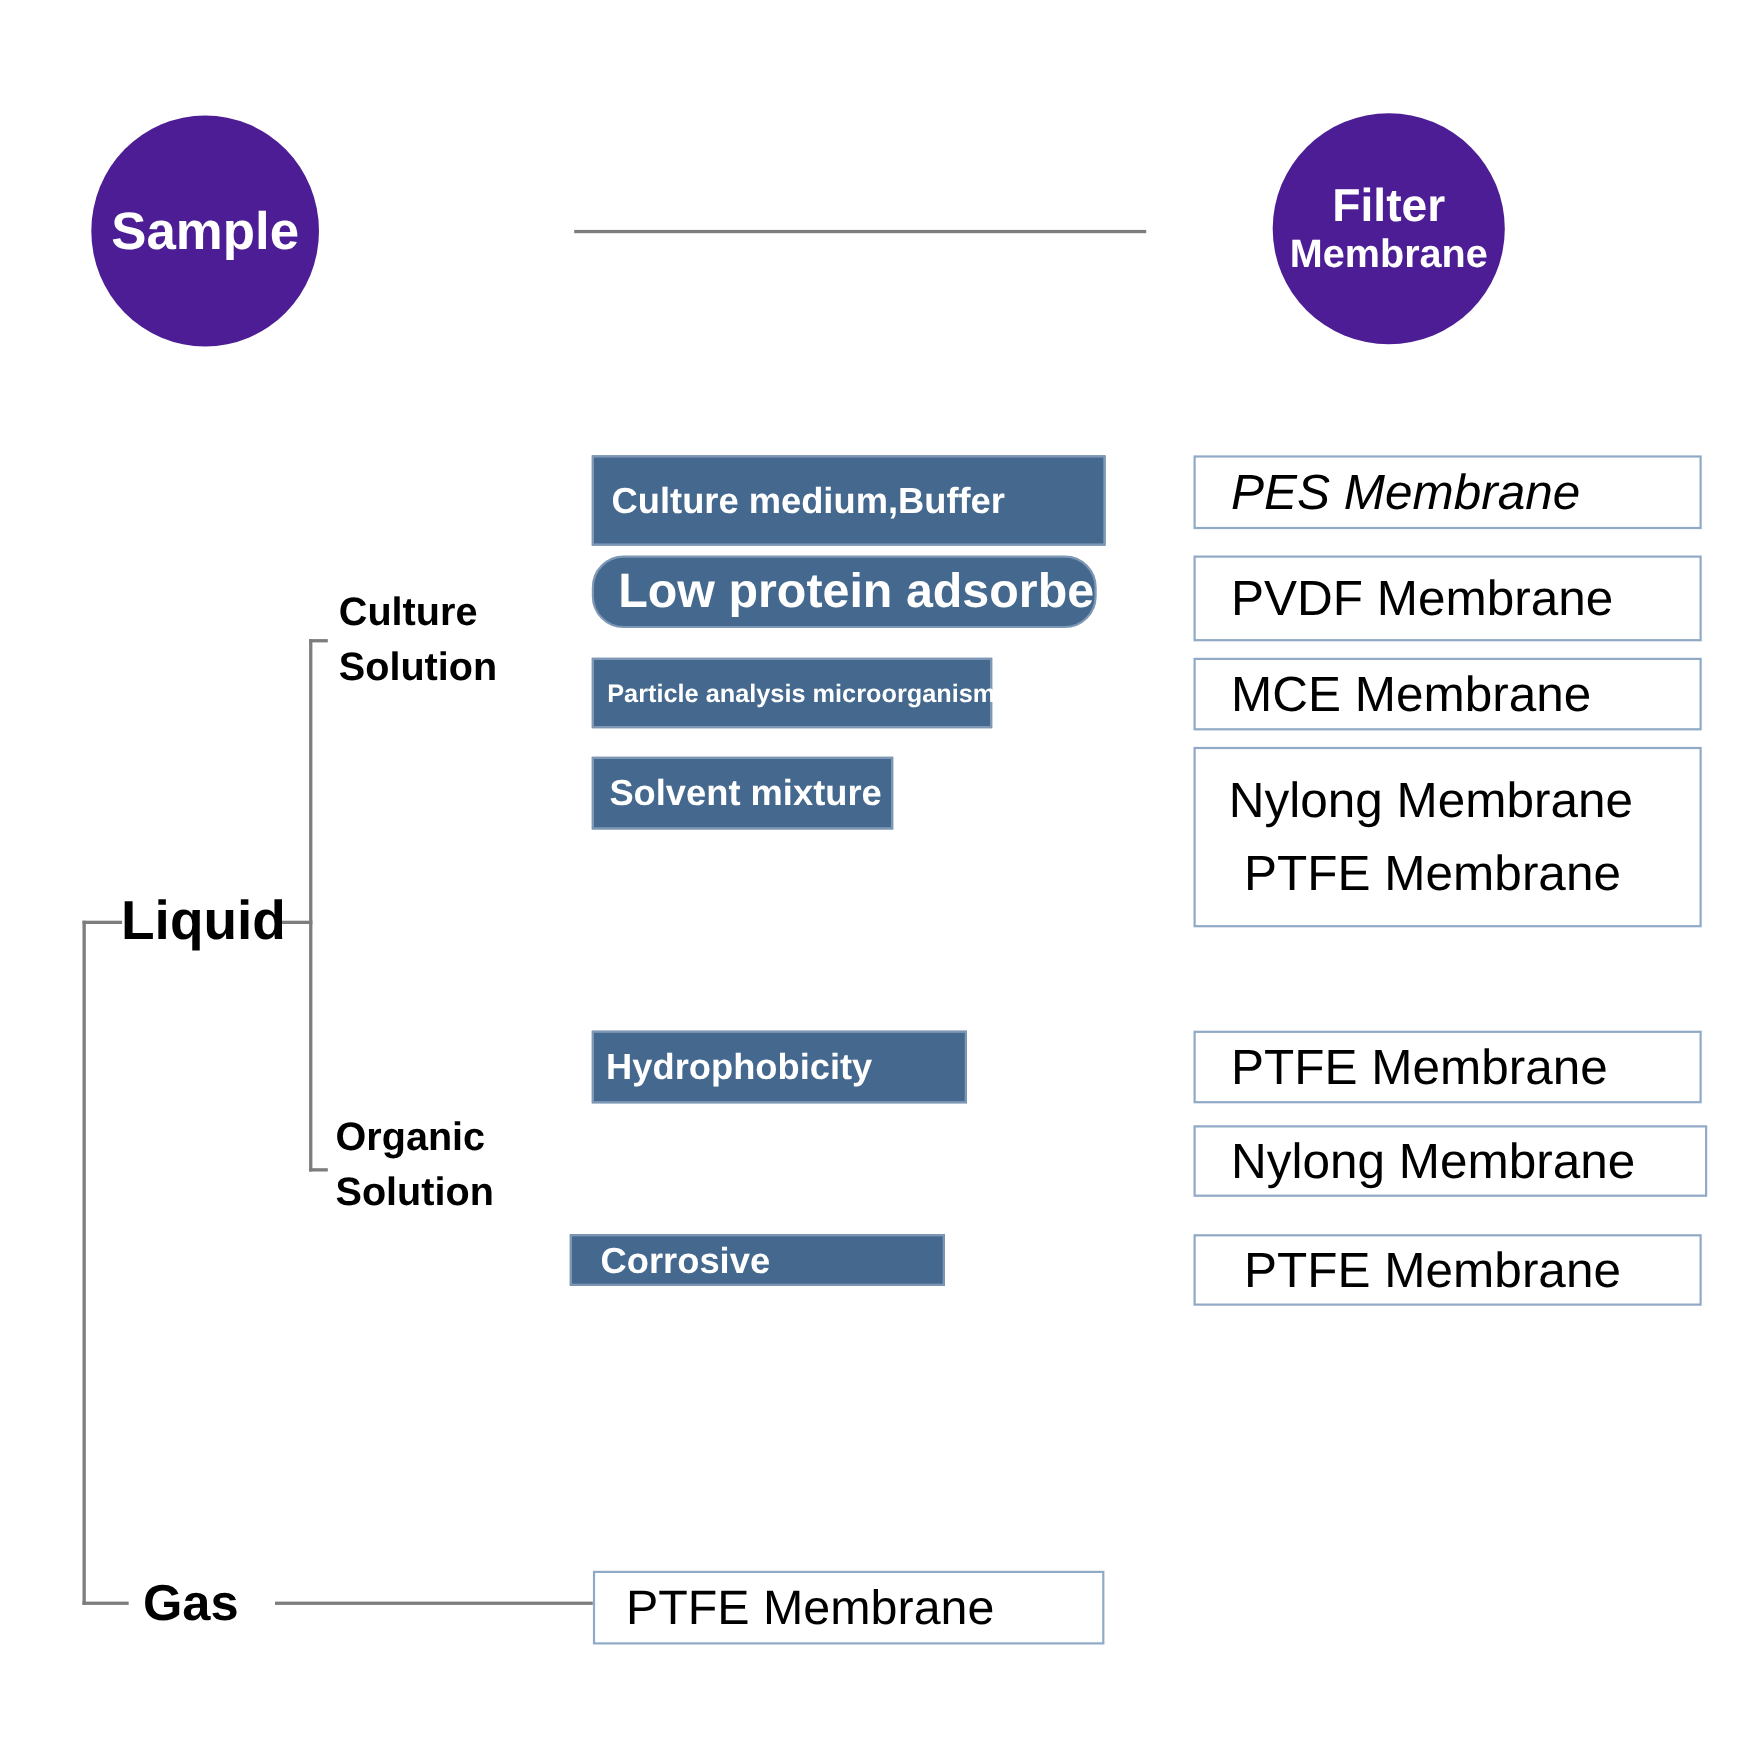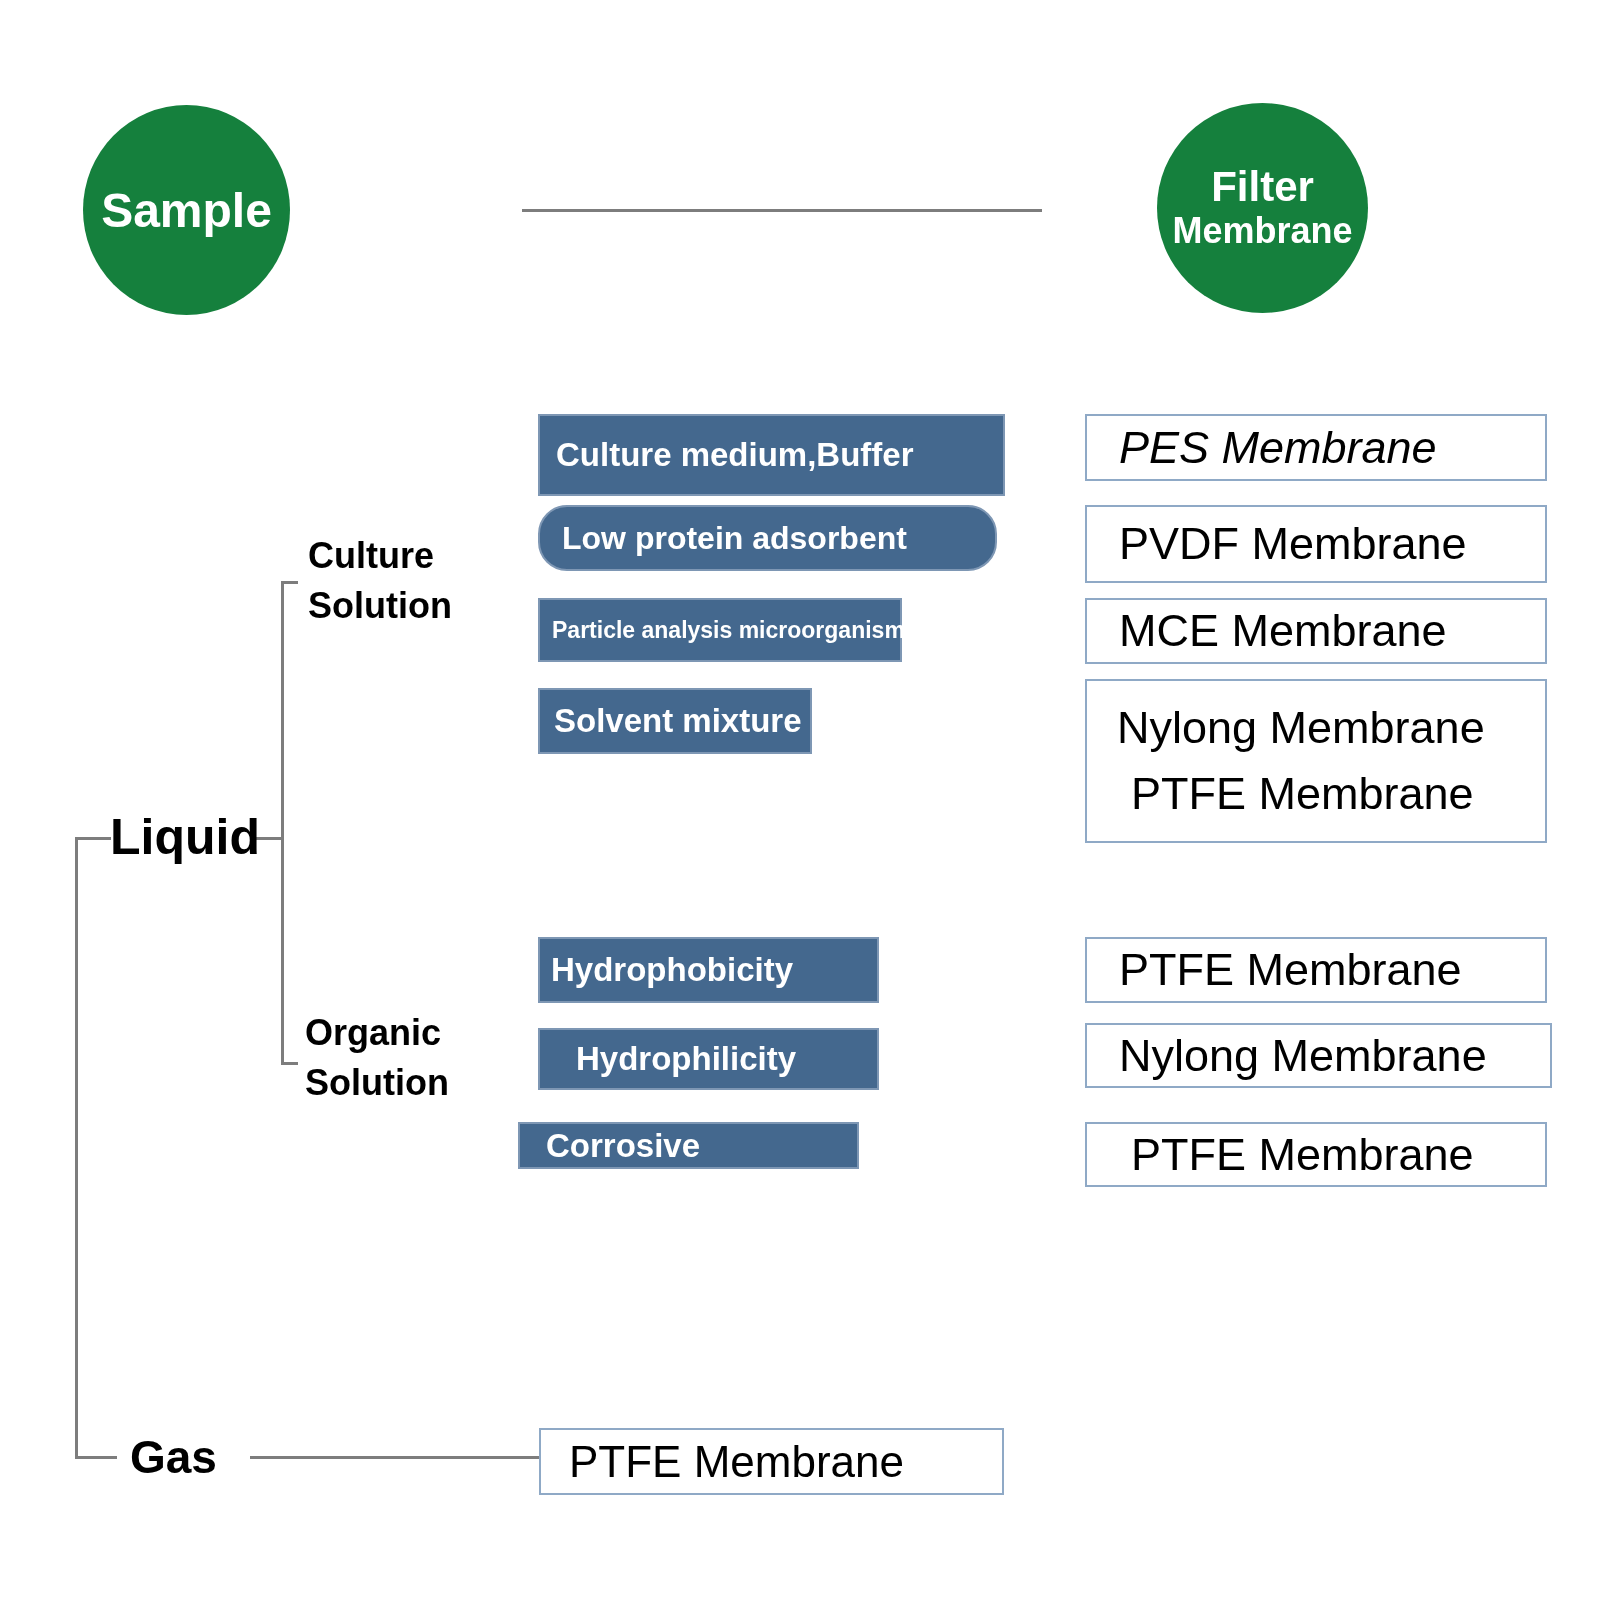--- a/index.html
+++ b/index.html
@@ -5,21 +5,21 @@
   html,body{margin:0;padding:0;background:#ffffff;}
   #canvas{
     position:relative;
     width:1601px;height:1601px;
     background:#ffffff;
     font-family:"Liberation Sans", sans-serif;
     overflow:hidden;
   }
   .abs{position:absolute;}
   .circle{
-    background:#15803d;
+    background:#4c1d95;
     border-radius:50%;
     display:flex;flex-direction:column;align-items:center;justify-content:center;
     color:#ffffff;font-weight:bold;text-align:center;
   }
   .hline{background:#7d7d7d;height:3px;}
   .vline{background:#7d7d7d;width:3px;}
   .bluebox{
     background:#44688e;
     border:2px solid #7e97b4;
     box-sizing:border-box;
@@ -81,40 +81,39 @@
     <div>Solution</div>
   </div>
 
   <div class="treelabel abs" style="left:305px;top:1008px;font-size:36px;line-height:50px;">
     <div>Organic</div>
     <div>Solution</div>
   </div>
 
   <div class="bluebox abs" style="left:538px;top:414px;width:467px;height:82px;font-size:33px;padding-left:16px;">Culture medium,Buffer</div>
 
-  <div class="bluebox abs" style="left:538px;top:505px;width:459px;height:66px;font-size:32px;padding-left:22px;border-radius:29px;">Low protein adsorbent</div>
+  <div class="bluebox abs" style="left:538px;top:505px;width:459px;height:66px;font-size:44px;padding-left:22px;border-radius:29px;">Low protein adsorbent</div>
 
   <div class="bluebox abs" style="left:538px;top:598px;width:364px;height:64px;font-size:23px;padding-left:12px;">Particle analysis microorganism</div>
 
   <div class="bluebox abs" style="left:538px;top:688px;width:274px;height:66px;font-size:33px;padding-left:14px;">Solvent mixture</div>
 
   <div class="whitebox abs" style="left:1085px;top:414px;width:462px;height:67px;font-size:45px;padding-left:32px;font-style:italic;">PES Membrane</div>
 
   <div class="whitebox abs" style="left:1085px;top:505px;width:462px;height:78px;font-size:45px;padding-left:32px;">PVDF Membrane</div>
 
   <div class="whitebox abs" style="left:1085px;top:598px;width:462px;height:66px;font-size:45px;padding-left:32px;">MCE Membrane</div>
 
   <div class="whitebox-multi abs" style="left:1085px;top:679px;width:462px;height:164px;font-size:45px;line-height:66px;">
     <div style="padding-left:30px;">Nylong Membrane</div>
     <div style="padding-left:44px;">PTFE Membrane</div>
   </div>
 
   <div class="bluebox abs" style="left:538px;top:937px;width:341px;height:66px;font-size:33px;padding-left:11px;">Hydrophobicity</div>
 
-  <div class="bluebox abs" style="left:538px;top:1028px;width:341px;height:62px;font-size:33px;padding-left:36px;">Hydrophilicity</div>
 
   <div class="bluebox abs" style="left:518px;top:1122px;width:341px;height:47px;font-size:33px;padding-left:26px;">Corrosive</div>
 
   <div class="whitebox abs" style="left:1085px;top:937px;width:462px;height:66px;font-size:45px;padding-left:32px;">PTFE Membrane</div>
 
   <div class="whitebox abs" style="left:1085px;top:1023px;width:467px;height:65px;font-size:45px;padding-left:32px;">Nylong Membrane</div>
 
   <div class="whitebox abs" style="left:1085px;top:1122px;width:462px;height:65px;font-size:45px;padding-left:44px;">PTFE Membrane</div>
 
   <div class="whitebox abs" style="left:539px;top:1428px;width:465px;height:67px;font-size:44px;padding-left:28px;">PTFE Membrane</div>

